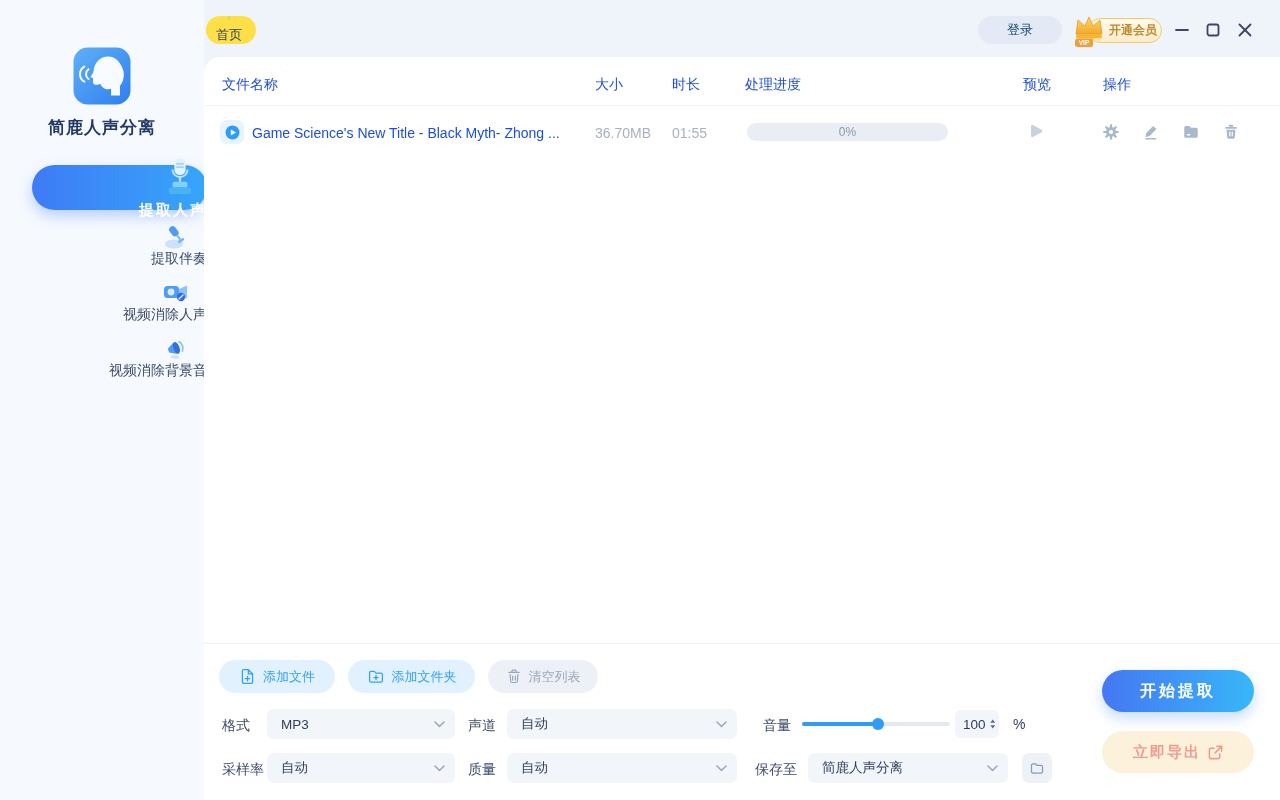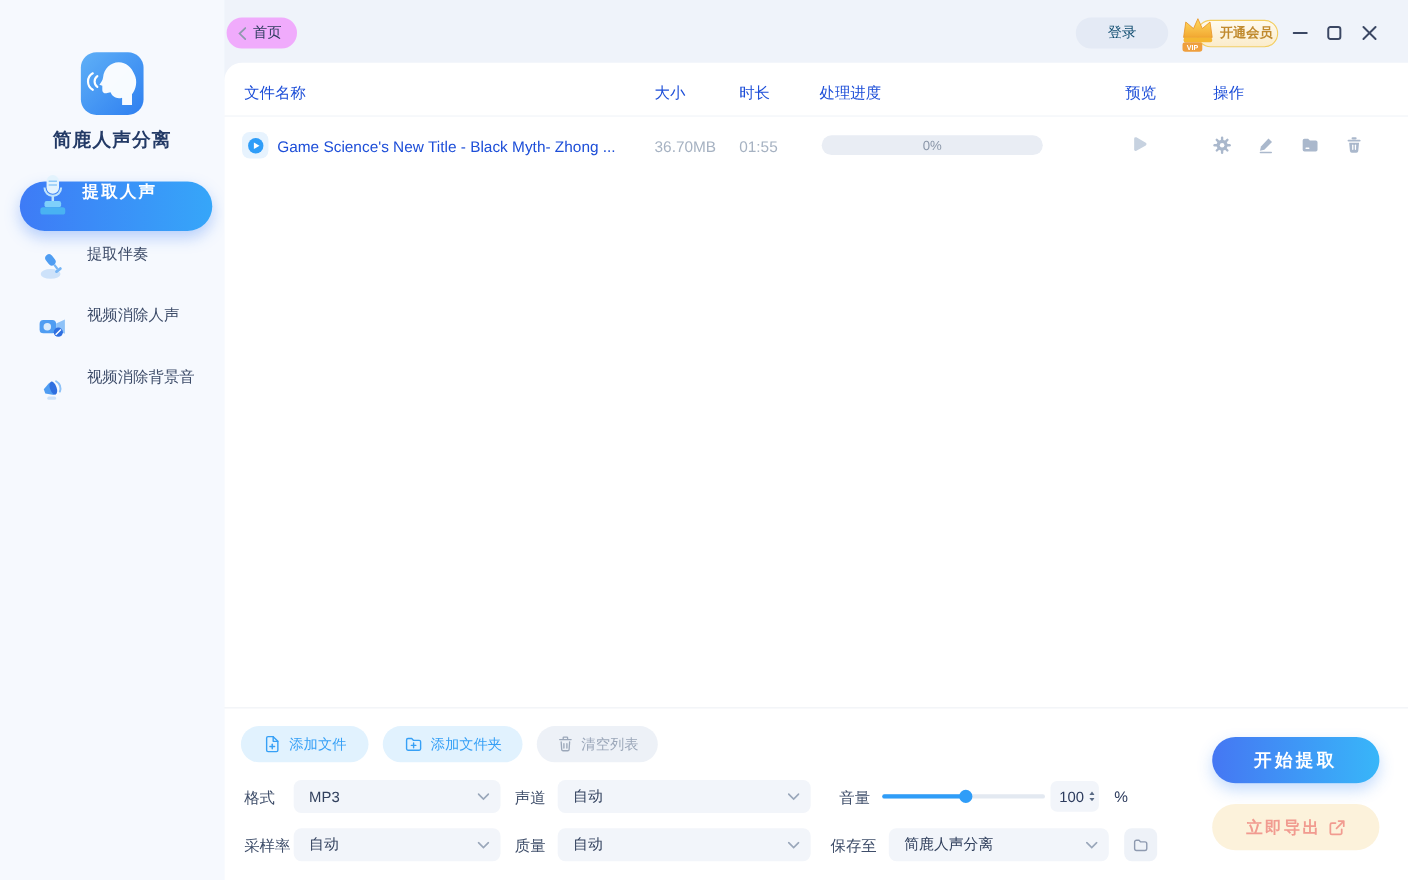--- a/index.html
+++ b/index.html
@@ -6,33 +6,33 @@
   html,body { width:1280px; height:800px; }
   body { font-family:"Liberation Sans","DejaVu Sans",sans-serif; }
   .window { position:relative; width:1280px; height:800px; background:#eff3fa; overflow:hidden; }
   .abs { position:absolute; }
 
   
   .sidebar { position:absolute; left:0; top:0; width:204px; height:800px; background:#f6f9fe; }
   .logo-box { position:absolute; left:72px; top:46px; width:60px; height:60px; }
   .app-name { position:absolute; left:0; top:116px; width:204px; text-align:center;
               font-size:17px; font-weight:bold; color:#233a66; letter-spacing:1px; }
-  .nav-item { position:absolute; left:18px; width:175px; height:44px; display:flex; align-items:flex-start;
-              padding-left:13px; cursor:pointer; color:#3d4c69; font-size:14px; }
+  .nav-item { position:absolute; left:32px; width:175px; height:44px; display:flex; align-items:flex-end;
+              padding-left:13px; cursor:pointer; color:#3d4c69; font-size:14px;flex-direction:column; }
   .nav-item .nico { width:34px; height:38px; display:flex; align-items:center; justify-content:center; margin-right:14px; }
   .nav-item.active { height:45px; border-radius:23px;
       background:linear-gradient(90deg,#3e7bf6 0%,#36a6f9 100%);
       color:#ffffff; font-weight:bold; font-size:15px; letter-spacing:2px;
       box-shadow:0 6px 14px rgba(62,130,246,.35); }
   .nav-item.active .nico { margin-right:10px; }
 
   
   .pill { display:flex; align-items:center; justify-content:center; border-radius:14px; cursor:pointer; }
-  .back-pill { left:206px; top:16px; height:28px; padding:0 14px 0 10px; background:#f0abfc;
-               font-size:13px; color:#2d3c5e; gap:6px; }
+  .back-pill { left:206px; top:16px; height:28px; padding:0 14px 0 10px; background:#fde047;
+               font-size:13px; color:#2d3c5e; gap:6px;flex-direction:column; }
   .login-pill { left:978px; top:16px; width:84px; height:28px; background:#e4eaf5;
                 font-size:13px; color:#0c4a6e; }
   .vip-wrap { left:1070px; top:12px; width:92px; height:36px; cursor:pointer; }
   .vip-pill { position:absolute; left:18px; top:6px; right:0; height:25px; border-radius:13px;
               background:linear-gradient(180deg,#fefaef,#fbeccb); border:1.5px solid #f3cd5e;
               display:flex; align-items:center; justify-content:center; padding-left:16px;
               font-size:12px; color:#c08a2e; font-weight:bold; }
   .vip-crown { position:absolute; left:0; top:0; z-index:2; }
   .winbtn { display:flex; align-items:center; justify-content:center; width:22px; height:22px; cursor:pointer; }
 

